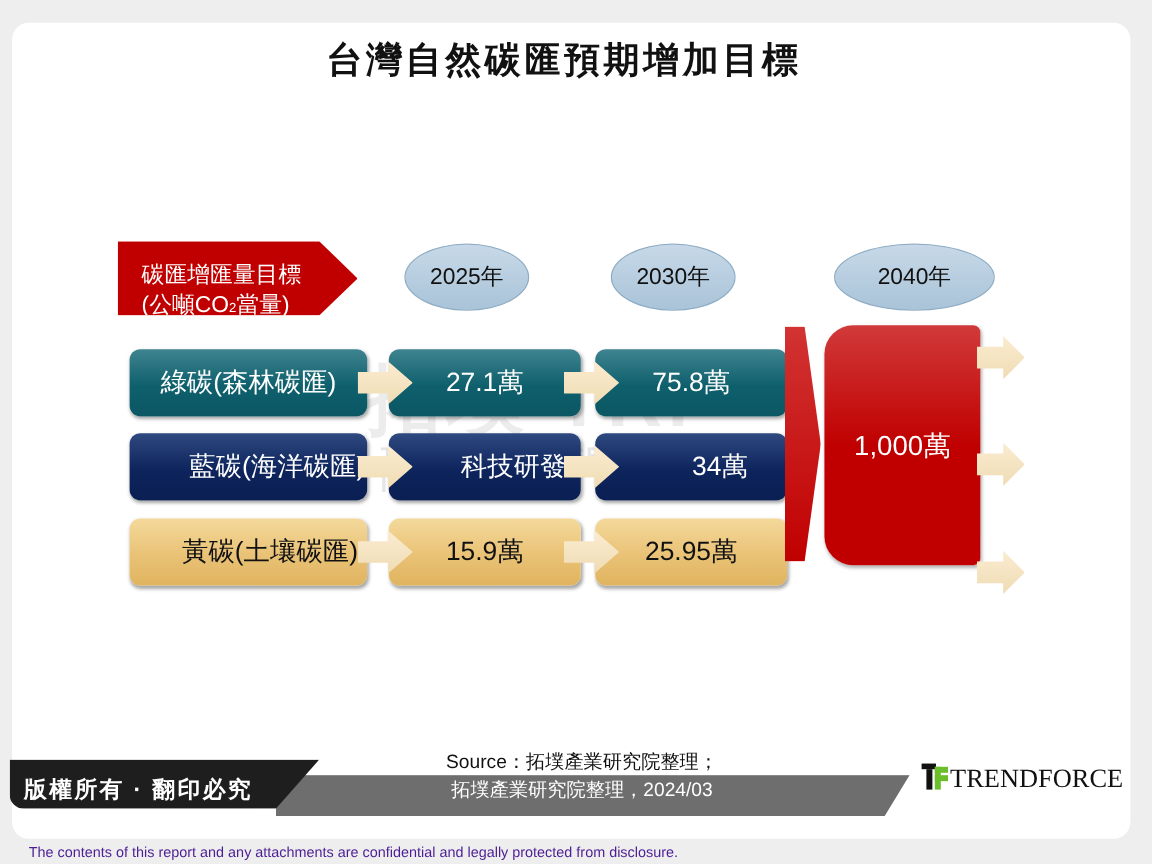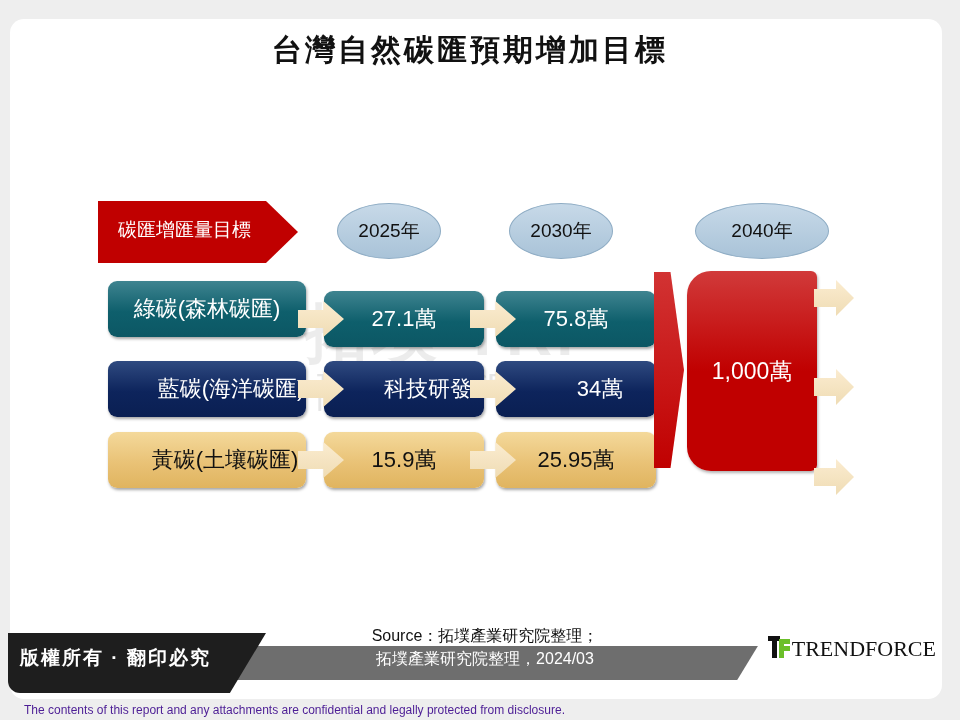--- a/index.html
+++ b/index.html
@@ -20,53 +20,54 @@
     .arrow { position: absolute; width: 46px; height: 36px; background: linear-gradient(#fbecd0, #efdcb4); clip-path: polygon(0 25%, 55% 25%, 55% 0, 100% 50%, 55% 100%, 55% 75%, 0 75%); }
     .bar-red { position: absolute; left: 654px; top: 272px; width: 30px; height: 196px; background: linear-gradient(#d23333, #c00000); clip-path: polygon(0 0, 55% 0, 100% 50%, 55% 100%, 0 100%); }
     .big-red { position: absolute; left: 687px; top: 271px; width: 130px; height: 200px; border-radius: 24px 6px 6px 24px; background: linear-gradient(#d13a3a, #c00000 50%, #c00000); color: #fff; font-size: 23px; display: flex; align-items: center; justify-content: center; box-shadow: 1px 2px 3px rgba(0,0,0,0.3); }
 
     .watermark { position: absolute; left: 305px; top: 290px; width: 340px; height: 110px; pointer-events: none; }
     .wm-big { position: absolute; left: 0; top: 0; font-size: 64px; font-weight: bold; color: rgba(200,200,200,0.35); letter-spacing: 4px; }
     .wm-small { position: absolute; left: 12px; top: 80px; font-size: 20px; font-weight: bold; color: rgba(200,200,200,0.45); letter-spacing: 1px; }
 
     .source { position: absolute; left: 340px; top: 624px; width: 290px; text-align: center; color: #111; font-size: 16px; line-height: 23px; z-index: 3; }
     .footer-grey { position: absolute; left: 230px; top: 646px; width: 540px; height: 34px; background: #6e6e6e; }
-    .footer-black { position: absolute; left: 8px; top: 633px; width: 258px; height: 60px; background: #1e1e1e; clip-path: polygon(0 0, 100% 0, 86% 100%, 0 100%); border-radius: 0 0 0 12px; }
+    .footer-black { position: absolute; left: 8px; top: 633px; width: 258px; height: 41px; background: #1e1e1e; clip-path: polygon(0 0, 100% 0, 86% 100%, 0 100%); border-radius: 0 0 0 12px; }
     .footer-black span { position: absolute; left: 12px; top: 12px; color: #fff; font-size: 19px; font-weight: bold; letter-spacing: 2px; }
     .footer-logo { position: absolute; left: 736px; top: 636px; width: 200px; height: 46px; background: #fff; clip-path: polygon(14% 0, 100% 0, 100% 100%, 0 100%); display: flex; align-items: flex-start; padding-left: 32px; }
     .logo-mark { width: 22px; height: 22px; position: relative; margin-right: 6px; }
     .logo-mark .a { position: absolute; left: 0; top: 0; width: 12px; height: 5px; background: #111; }
     .logo-mark .b { position: absolute; left: 4px; top: 5px; width: 5px; height: 17px; background: #111; }
     .logo-mark .c { position: absolute; left: 11px; top: 3px; width: 11px; height: 5px; background: #6bbf2a; }
     .logo-mark .d { position: absolute; left: 11px; top: 10px; width: 11px; height: 5px; background: #6bbf2a; }
     .logo-mark .e { position: absolute; left: 11px; top: 3px; width: 5px; height: 19px; background: #6bbf2a; }
     .logo-text { font-family: "Liberation Serif", serif; font-size: 22px; color: #111; letter-spacing: 0; }
     .disclaimer { position: absolute; left: 24px; top: 703px; font-size: 12px; color: #4c1d95; }
   </style>
 </head>
 <body>
 
 <div class="slide"></div>
 
 <div class="title">台灣自然碳匯預期增加目標</div>
 
 <div class="header-tag">
   <div>碳匯增匯量目標</div>
+  <div><span>(公噸CO</span><span class="sub">2</span><span>當量)</span></div>
 </div>
 
 <div class="year" style="left:337px;width:104px;">2025年</div>
 <div class="year" style="left:509px;width:104px;">2030年</div>
 <div class="year" style="left:695px;width:134px;">2040年</div>
 
 <div class="watermark">
   <div class="wm-big">拓墣 TRi</div>
   <div class="wm-small">TOPOLOGY RESEARCH INSTITUTE</div>
 </div>
 
-<div class="box green" style="left:108px;top:281px;width:198px;text-align:right;">綠碳(森林碳匯)</div>
+<div class="box green" style="left:108px;top:291px;width:198px;text-align:right;">綠碳(森林碳匯)</div>
 <div class="box green" style="left:324px;top:291px;width:160px;">27.1萬</div>
 <div class="box green" style="left:496px;top:291px;width:160px;">75.8萬</div>
 <div class="arrow" style="left:298px;top:301px;"></div>
 <div class="arrow" style="left:470px;top:301px;"></div>
 
 <div class="box blue" style="left:108px;top:361px;width:198px;">藍碳(海洋碳匯)</div>
 <div class="box blue" style="left:324px;top:361px;width:160px;">科技研發</div>
 <div class="box blue" style="left:496px;top:361px;width:160px;">34萬</div>
 <div class="arrow" style="left:298px;top:371px;"></div>
 <div class="arrow" style="left:470px;top:371px;"></div>

